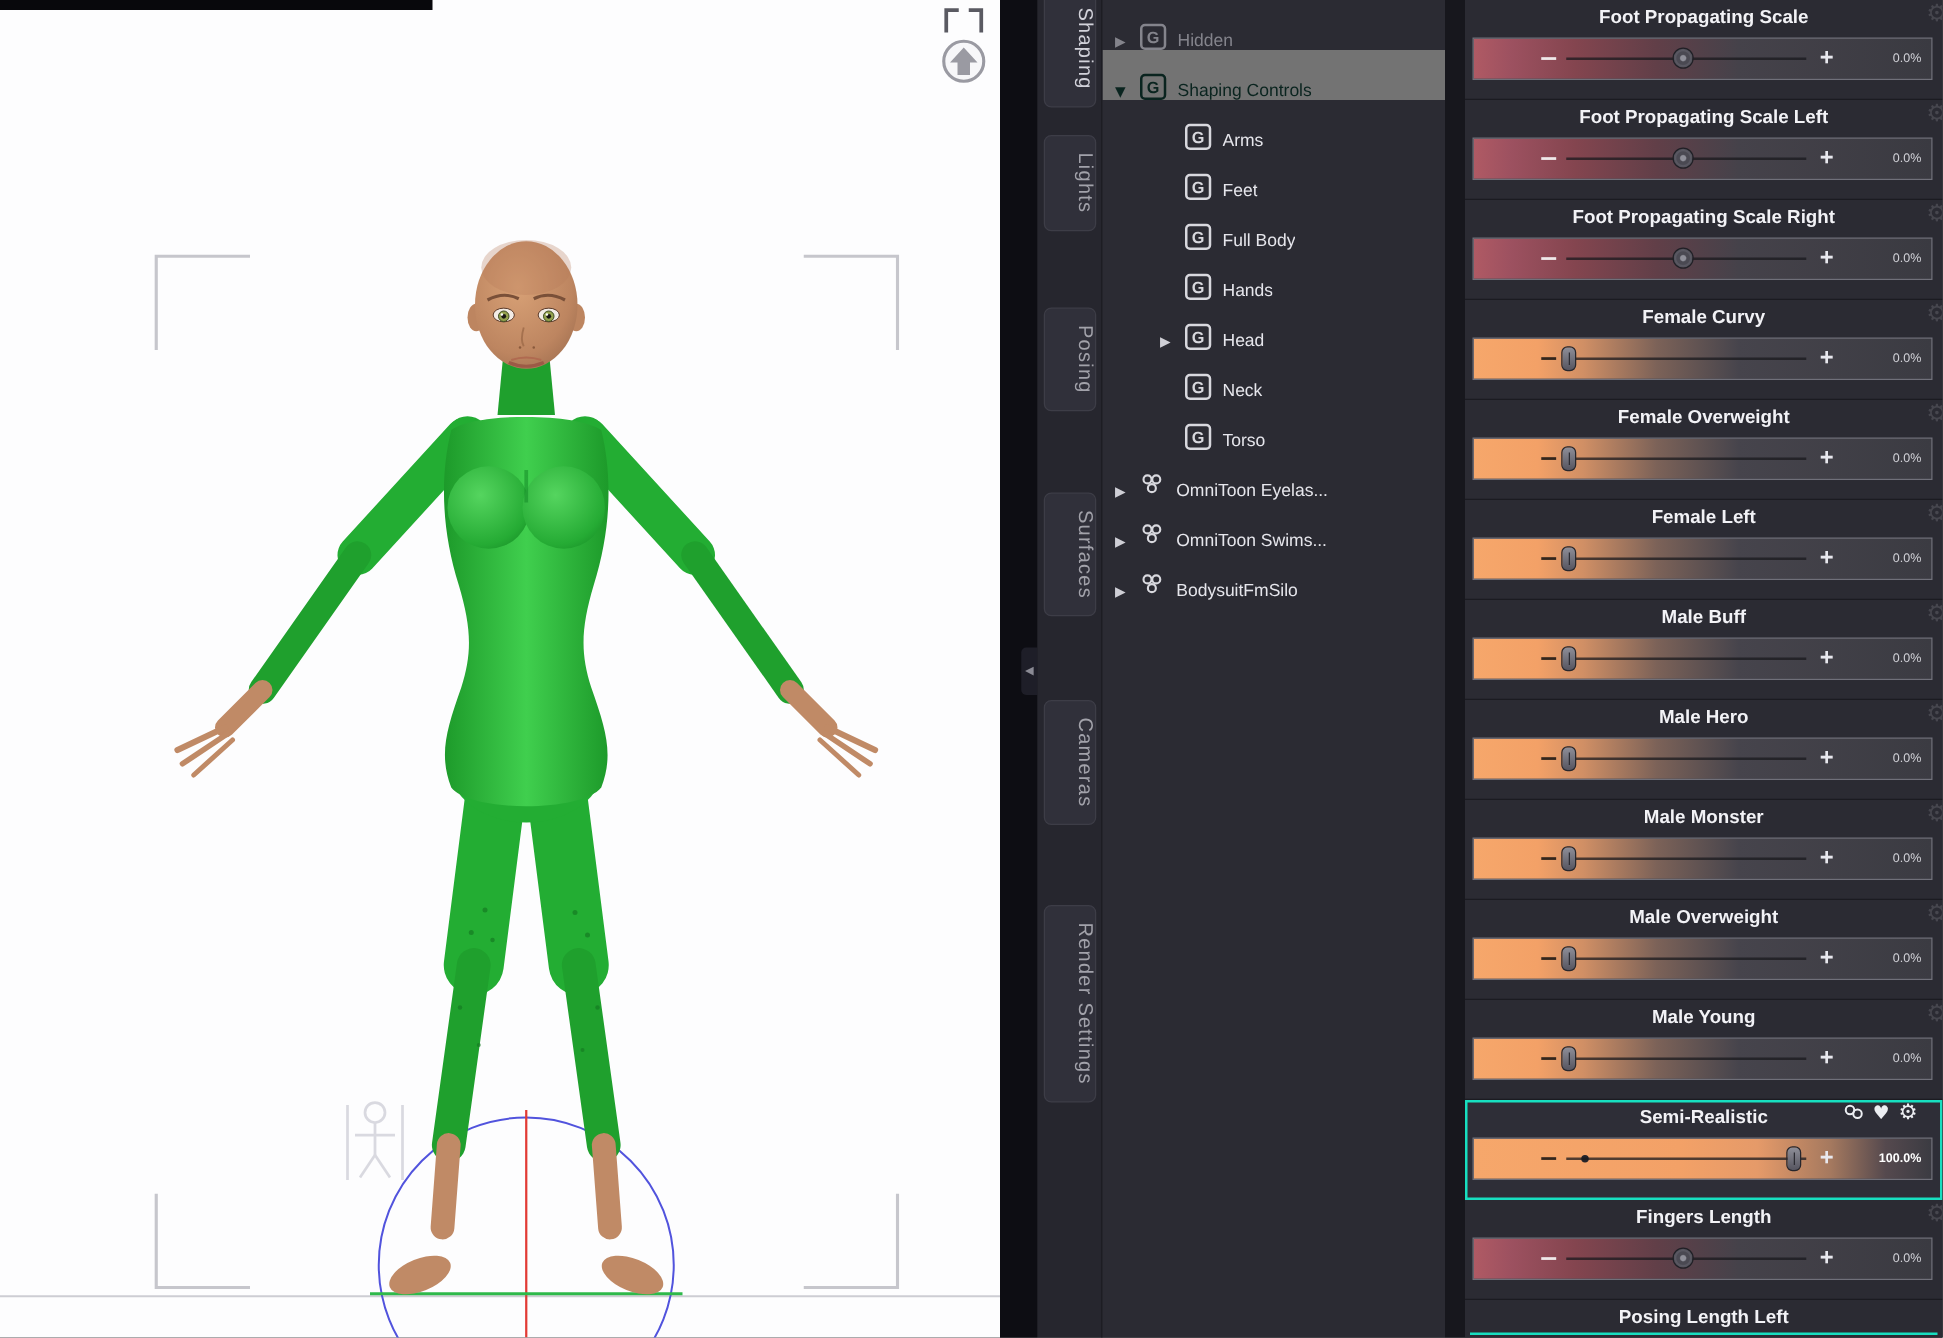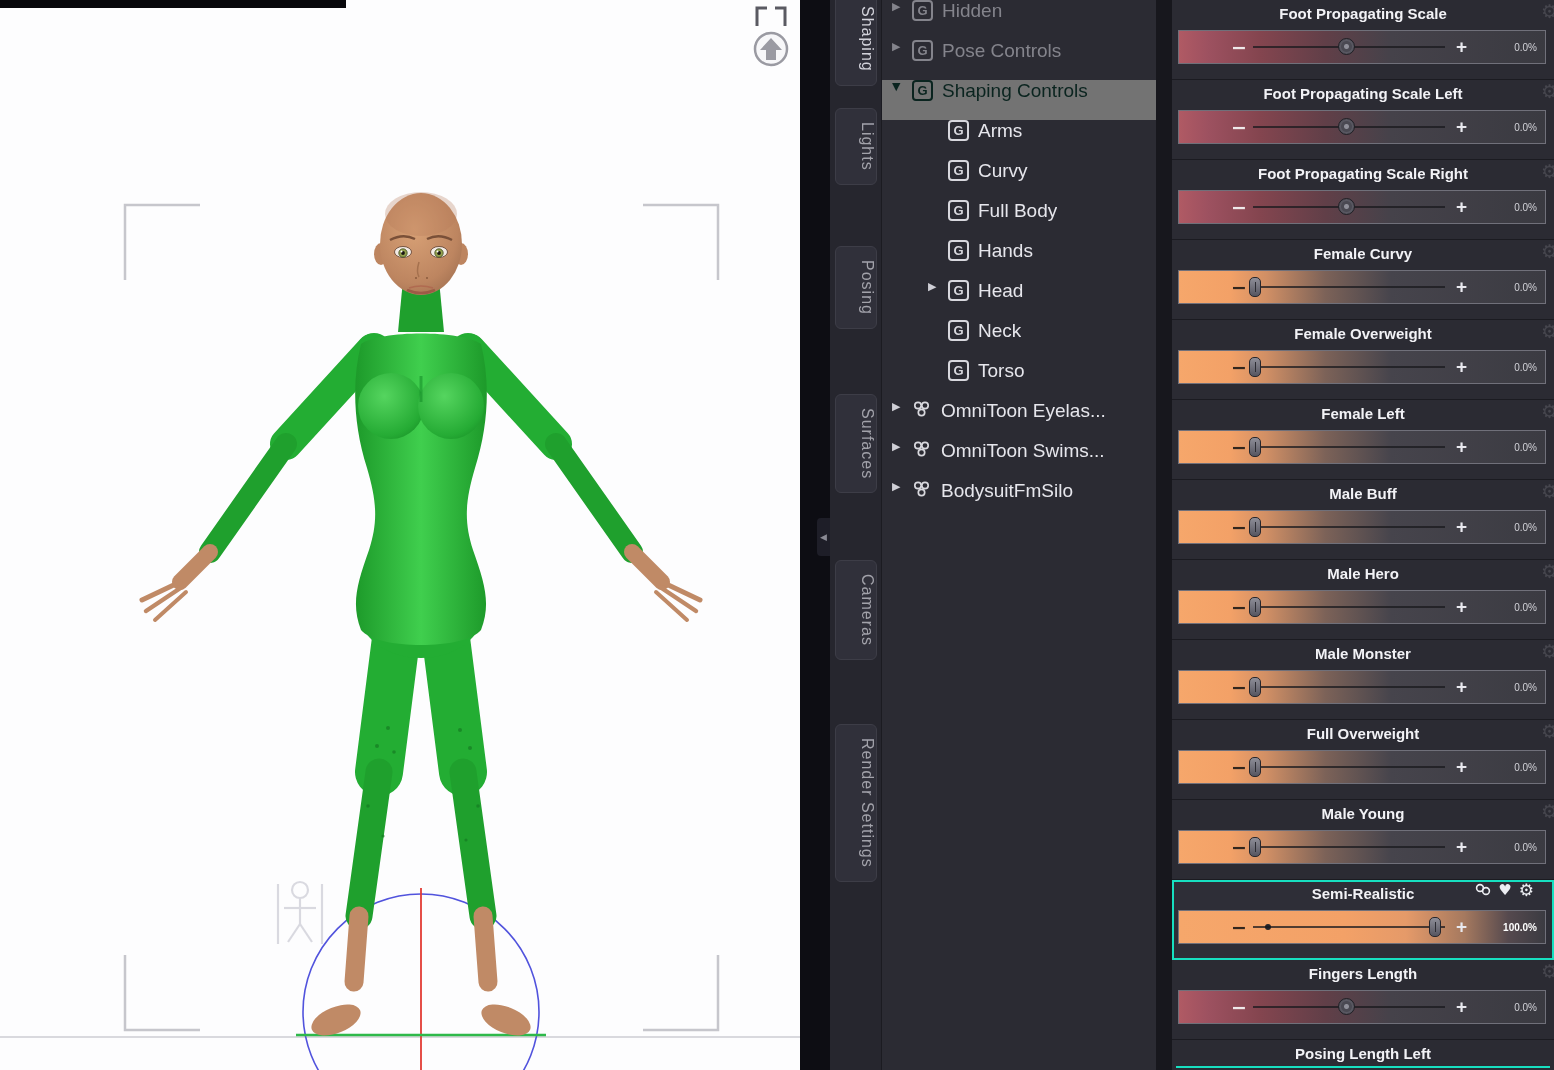--- a/index.html
+++ b/index.html
@@ -22,22 +22,22 @@
 
   
   #tabs{left:830px;top:0;width:52px;height:1070px;background:#26262e;border-right:1px solid #1b1b21;overflow:hidden}
   .vtab{position:absolute;left:5px;width:42px;writing-mode:vertical-rl;text-orientation:mixed;
     color:#a2a2aa;font-size:16px;letter-spacing:1px;background:#30303a;border:1px solid #3d3d47;
     border-radius:6px;padding:13px 0;text-align:center;white-space:nowrap}
   .vtab.active{color:#d2d2da}
 
   
   #tree{left:882px;top:0;width:274px;height:1070px;background:#2b2b33;overflow:hidden}
-  .trow{position:relative;height:40px;display:flex;align-items:flex-start;color:#e6e6ec;
-    font-size:19px;padding-left:10px;white-space:nowrap}
+  .trow{position:relative;height:40px;display:flex;align-items:flex-end;color:#e6e6ec;
+    font-size:14px;padding-left:10px;white-space:nowrap}
   .trow .arrow{width:15px;font-family:"DejaVu Sans",sans-serif;font-size:11px;color:#cfcfd6;flex:0 0 auto}
   .arrow.right::before{content:"▶"}
   .arrow.down::before{content:"▼"}
   .trow .spacer{width:15px;flex:0 0 auto}
   .gicon{width:21px;height:21px;border:2px solid #d8d8de;border-radius:4px;margin-left:5px;
     font-size:13px;font-weight:bold;text-align:center;line-height:17px;color:#d8d8de;flex:0 0 auto}
   .gicon::before{content:"G"}
   .nicon{margin-left:4px;flex:0 0 auto}
   .tlabel{margin-left:9px;overflow:hidden;text-overflow:clip}
   .trow.dim,.trow.dim .arrow{color:#84848c}
@@ -230,39 +230,34 @@
   <div class="vtab" style="top:560px">Cameras</div>
   <div class="vtab" style="top:724px">Render Settings</div>
 </div>
 
 <div id="tree" class="abs">
   <div class="trow dim">
     <span class="arrow right"></span>
     <span class="gicon"></span>
     <span class="tlabel">Hidden</span>
   </div>
-  <div class="trow dim">
-    <span class="arrow right"></span>
-    <span class="gicon"></span>
-    <span class="tlabel">Pose Controls</span>
-  </div>
   <div class="trow sel">
     <span class="arrow down"></span>
     <span class="gicon"></span>
     <span class="tlabel">Shaping Controls</span>
   </div>
   <div class="trow child">
     <span class="spacer"></span>
     <span class="gicon"></span>
     <span class="tlabel">Arms</span>
   </div>
   <div class="trow child">
     <span class="spacer"></span>
     <span class="gicon"></span>
-    <span class="tlabel">Curvy</span>
+    <span class="tlabel">Feet</span>
   </div>
   <div class="trow child">
     <span class="spacer"></span>
     <span class="gicon"></span>
     <span class="tlabel">Full Body</span>
   </div>
   <div class="trow child">
     <span class="spacer"></span>
     <span class="gicon"></span>
     <span class="tlabel">Hands</span>
@@ -417,21 +412,21 @@
     <div class="slider orange">
       <span class="minus">−</span>
       <span class="track"></span>
       <span class="knob pill k-low"></span>
       <span class="plus">+</span>
       <span class="value">0.0%</span>
     </div>
   </div>
 
   <div class="param">
-    <span class="param-title">Full Overweight</span>
+    <span class="param-title">Male Overweight</span>
     <span class="gear"></span>
     <div class="slider orange">
       <span class="minus">−</span>
       <span class="track"></span>
       <span class="knob pill k-low"></span>
       <span class="plus">+</span>
       <span class="value">0.0%</span>
     </div>
   </div>
 

